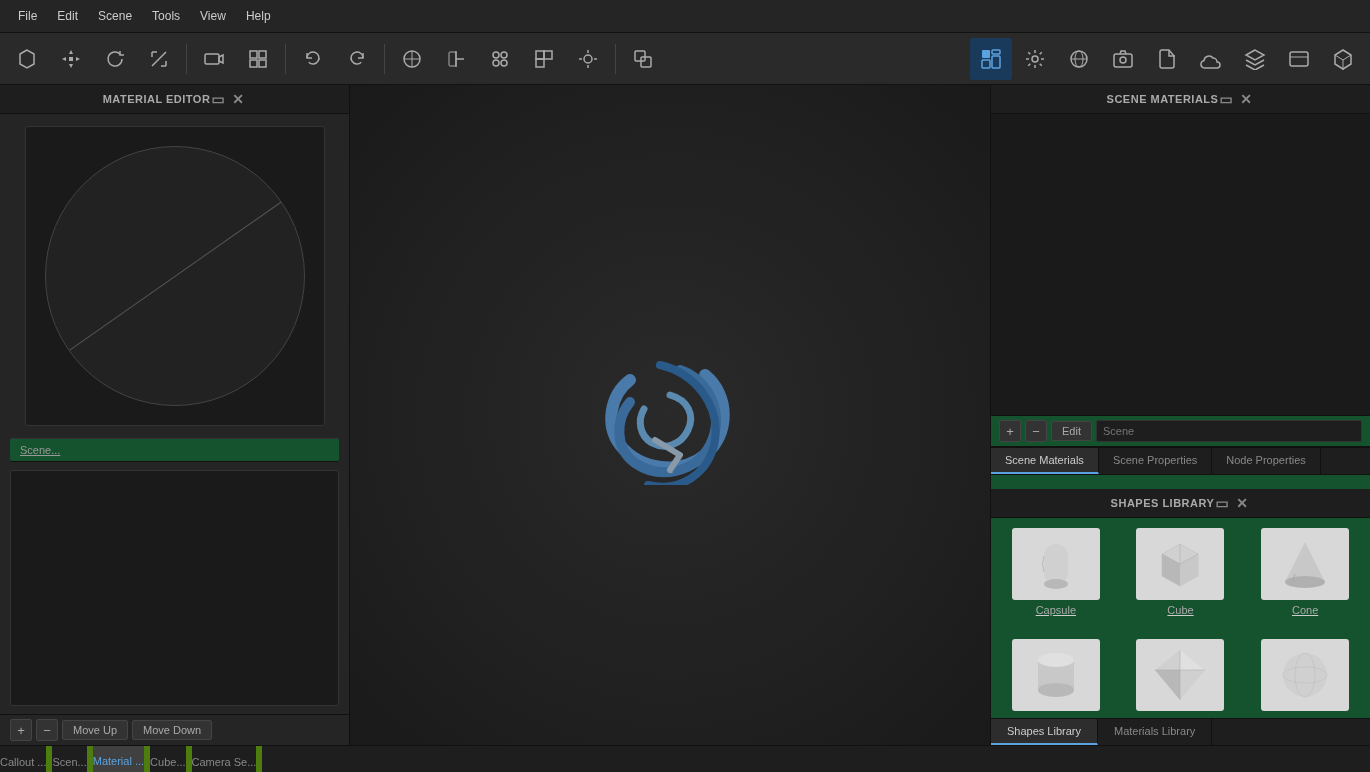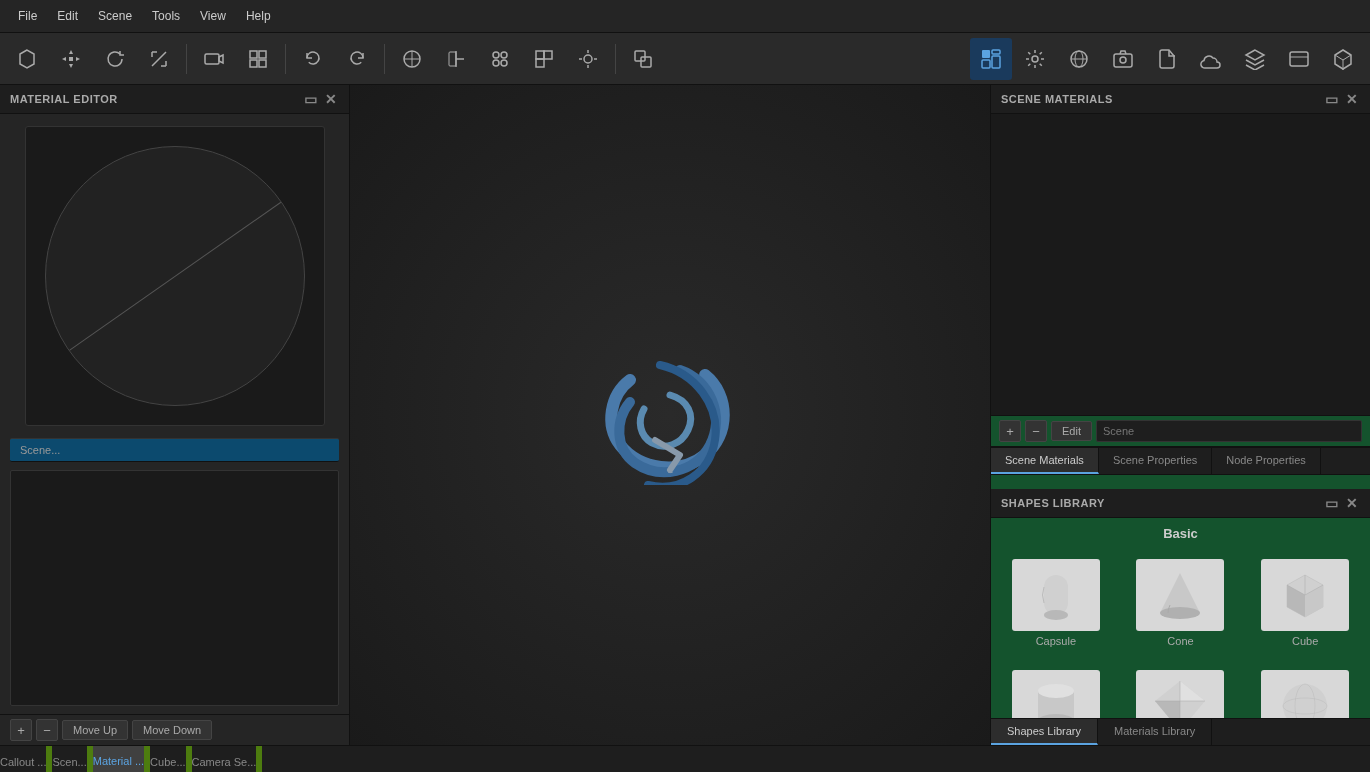--- a/index.html
+++ b/index.html
@@ -72,21 +72,21 @@
       border-right: 1px solid #111;
       display: flex;
       flex-direction: column;
     }
 
     .panel-header {
       background: #1e1e1e;
       padding: 6px 10px;
       display: flex;
       align-items: center;
-      justify-content: space-between;
+      justify-content: center;
       border-bottom: 1px solid #111;
       font-size: 11px;
       font-weight: bold;
       color: #aaa;
       text-transform: uppercase;
       letter-spacing: 0.5px;
     }
     .panel-header-controls {
       display: flex;
       gap: 4px;
@@ -130,28 +130,29 @@
       top: 50%;
       left: -10%;
       width: 120%;
       height: 1px;
       background: #555;
       transform: rotate(-35deg);
       transform-origin: center;
     }
 
     .material-name-bar {
-      background: #0c4a6e;
+      background: #14532d;
       padding: 5px 10px;
       font-size: 11px;
       color: #999;
       border-top: 1px solid #333;
       border-bottom: 1px solid #111;
       margin: 0 10px;
       border-radius: 2px;
+      text-decoration: underline;
     }
 
     
     #material-list {
       flex: 1;
       margin: 8px 10px;
       background: #1a1a1a;
       border: 1px solid #333;
       border-radius: 2px;
       min-height: 80px;
@@ -287,20 +288,21 @@
       font-weight: bold;
       color: #ccc;
     }
 
     .shapes-grid {
       display: grid;
       grid-template-columns: repeat(3, 1fr);
       gap: 15px;
       padding: 6px 10px;
       overflow-y: auto;
+      text-decoration: underline;
     }
 
     .shape-item {
       display: flex;
       flex-direction: column;
       align-items: center;
       gap: 4px;
       cursor: pointer;
       padding: 4px;
       border-radius: 3px;
@@ -620,63 +622,62 @@
 
     <div id="shapes-library-panel">
       <div class="panel-header">
         <span>SHAPES LIBRARY</span>
         <div class="panel-header-controls">
           <span class="panel-ctrl-btn">▭</span>
           <span class="panel-ctrl-btn">✕</span>
         </div>
       </div>
 
-      <div class="shapes-category-title">Basic</div>
 
       <div class="shapes-grid">
 
         <div class="shape-item">
           <div class="shape-thumb">
             <svg class="shape-svg" viewBox="0 0 60 60" fill="none">
               <rect x="18" y="10" width="24" height="40" rx="12" fill="#d0d0d0"></rect>
               <ellipse cx="30" cy="50" rx="12" ry="5" fill="#b8b8b8"></ellipse>
               <path d="M18 22 Q15 30 18 38" stroke="#bbb" stroke-width="1" fill="none"></path>
             </svg>
           </div>
           <span class="shape-label">Capsule</span>
-        </div>
-
-        <div class="shape-item">
-          <div class="shape-thumb">
-            <svg class="shape-svg" viewBox="0 0 60 60" fill="none">
-              <polygon points="30,8 10,48 50,48" fill="#c8c8c8"></polygon>
-              <ellipse cx="30" cy="48" rx="20" ry="6" fill="#b0b0b0"></ellipse>
-              <path d="M20 40 Q18 44 18 48" stroke="#aaa" stroke-width="1" fill="none"></path>
-            </svg>
-          </div>
-          <span class="shape-label">Cone</span>
         </div>
 
         <div class="shape-item">
           <div class="shape-thumb">
             <svg class="shape-svg" viewBox="0 0 60 60" fill="none">
               <polygon points="12,20 30,10 48,20 48,42 30,52 12,42" fill="#d0d0d0" stroke="#bbb" stroke-width="0.5"></polygon>
               <polygon points="12,20 30,30 30,52 12,42" fill="#b8b8b8"></polygon>
               <polygon points="48,20 30,30 30,52 48,42" fill="#c8c8c8"></polygon>
               <line x1="30" y1="10" x2="30" y2="30" stroke="#aaa" stroke-width="0.5"></line>
               <line x1="12" y1="20" x2="30" y2="30" stroke="#aaa" stroke-width="0.5"></line>
               <line x1="48" y1="20" x2="30" y2="30" stroke="#aaa" stroke-width="0.5"></line>
             </svg>
           </div>
           <span class="shape-label">Cube</span>
         </div>
 
         <div class="shape-item">
           <div class="shape-thumb">
             <svg class="shape-svg" viewBox="0 0 60 60" fill="none">
+              <polygon points="30,8 10,48 50,48" fill="#c8c8c8"></polygon>
+              <ellipse cx="30" cy="48" rx="20" ry="6" fill="#b0b0b0"></ellipse>
+              <path d="M20 40 Q18 44 18 48" stroke="#aaa" stroke-width="1" fill="none"></path>
+            </svg>
+          </div>
+          <span class="shape-label">Cone</span>
+        </div>
+
+        <div class="shape-item">
+          <div class="shape-thumb">
+            <svg class="shape-svg" viewBox="0 0 60 60" fill="none">
               <ellipse cx="30" cy="15" rx="18" ry="7" fill="#d8d8d8"></ellipse>
               <rect x="12" y="15" width="36" height="30" fill="#c8c8c8"></rect>
               <ellipse cx="30" cy="45" rx="18" ry="7" fill="#b8b8b8"></ellipse>
               <ellipse cx="30" cy="15" rx="18" ry="7" fill="#e0e0e0"></ellipse>
             </svg>
           </div>
 
         </div>
 
         <div class="shape-item">

